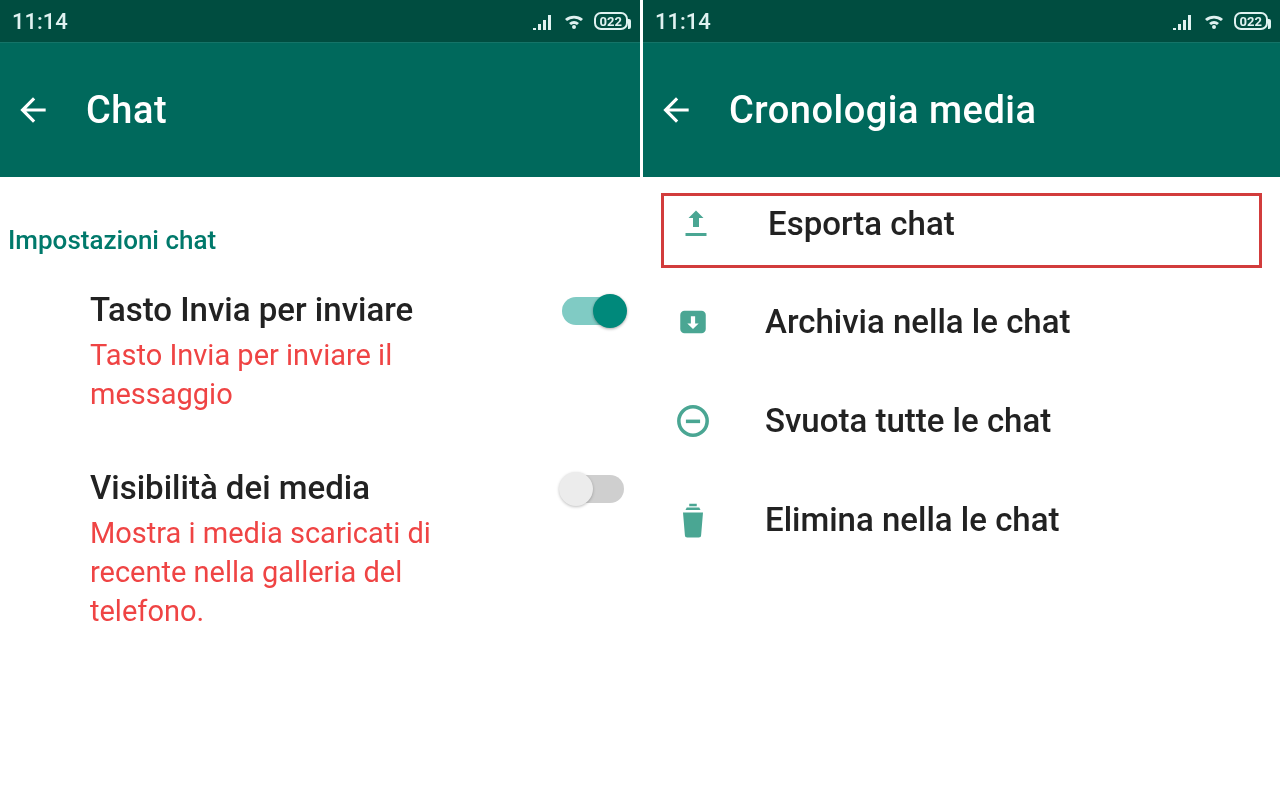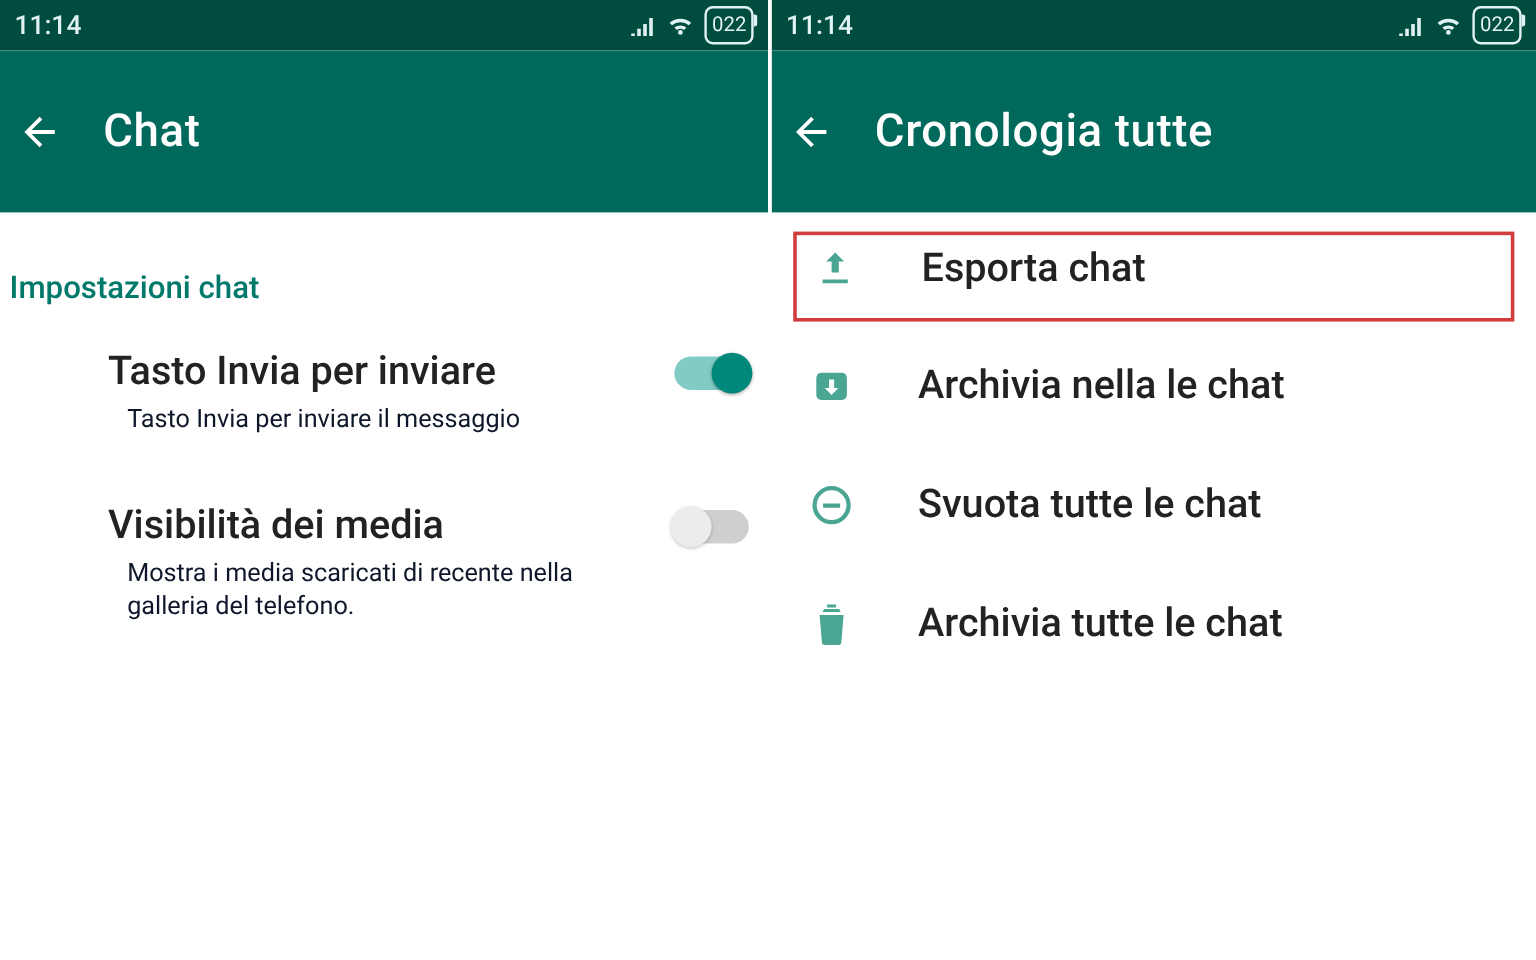--- a/index.html
+++ b/index.html
@@ -15,22 +15,22 @@
     display: flex;
     align-items: center;
     justify-content: space-between;
     padding: 3px 12px;
     font-size: 22px;
     font-weight: 500;
   }
   .statusbar .icons { display:flex; align-items:center; gap:8px; }
   .statusbar .battery {
     display:inline-flex; align-items:center; justify-content:center;
-    border:2px solid #e0f2f1; border-radius:7px; padding:0 4px; height:32px;
-    font-size:17px; font-weight:400; position:relative;
+    border:2px solid #e0f2f1; border-radius:7px; padding:0 4px; height:18px;
+    font-size:13px; font-weight:700; position:relative;
   }
   .statusbar .battery::after{
     content:""; position:absolute; right:-5px; top:5px; width:3px; height:10px;
     background:#e0f2f1; border-radius:0 2px 2px 0;
   }
 
   .appbar {
     height: 135px;
     background: #00695c;
     color: #fff;
@@ -51,21 +51,21 @@
     padding: 48px 8px 8px 8px;
   }
   .row {
     display: flex;
     align-items: flex-start;
     padding: 26px 16px 26px 90px;
     gap: 32px;
   }
   .row .text { flex: 1; }
   .row .title { font-size: 33px; color: #222; font-weight: 500; line-height: 1.25; }
-  .row .sub  { font-size: 21px; color: #0f172a; margin-top: 6px; line-height: 1.35; max-width: 430px; margin-left: 16px; }
+  .row .sub  { font-size: 29px; color: #ef4444; margin-top: 6px; line-height: 1.35; max-width: 430px; }
 
   .switch {
     margin-top: 8px;
     width: 62px; height: 28px; border-radius: 14px;
     position: relative; flex: 0 0 auto;
   }
   .switch::after{
     content:""; position:absolute; top:-3px; width:34px; height:34px;
     border-radius:50%;
   }
@@ -156,21 +156,21 @@
         <span class="battery">022</span>
       </span>
     </div>
 
     <div class="appbar">
       <span class="back">
         <svg width="38" height="38" viewBox="0 0 24 24">
             <path fill="#fff" d="M20 11H7.8l5.6-5.6L12 4l-8 8 8 8 1.4-1.4L7.8 13H20z"></path>
           </svg>
       </span>
-      <h1>Cronologia tutte</h1>
+      <h1>Cronologia media</h1>
     </div>
 
     <div class="content" style="padding-top:6px;">
 
       <div class="menu-row highlight">
         <span class="icon">
           <svg width="36" height="36" viewBox="0 0 24 24">
               <path fill="#4aa693" d="M12 3l5 5h-3v6h-4V8H7l5-5zM5 18h14v2H5z"></path>
             </svg>
         </span>
@@ -196,19 +196,19 @@
         </span>
         <span class="label">Svuota tutte le chat</span>
       </div>
 
       <div class="menu-row">
         <span class="icon">
           <svg width="30" height="36" viewBox="0 0 24 28">
               <path fill="#4aa693" d="M4 8h16l-1.5 18a2 2 0 01-2 2h-9a2 2 0 01-2-2L4 8zm3-4h10l1 2H6l1-2zm2-3h6v2H9V1z"></path>
             </svg>
         </span>
-        <span class="label">Archivia tutte le chat</span>
+        <span class="label">Elimina nella le chat</span>
       </div>
 
     </div>
   </div>
 
 </div>
 
 </body></html>

